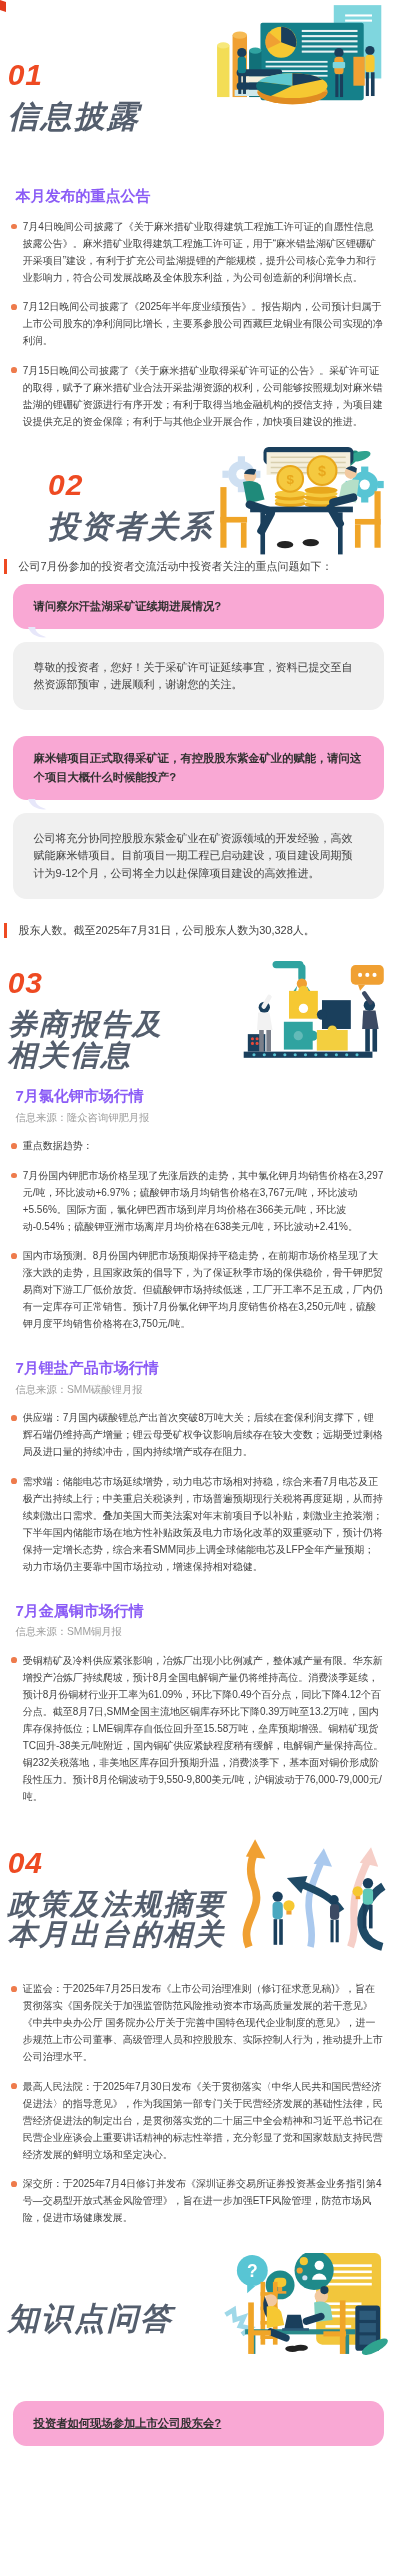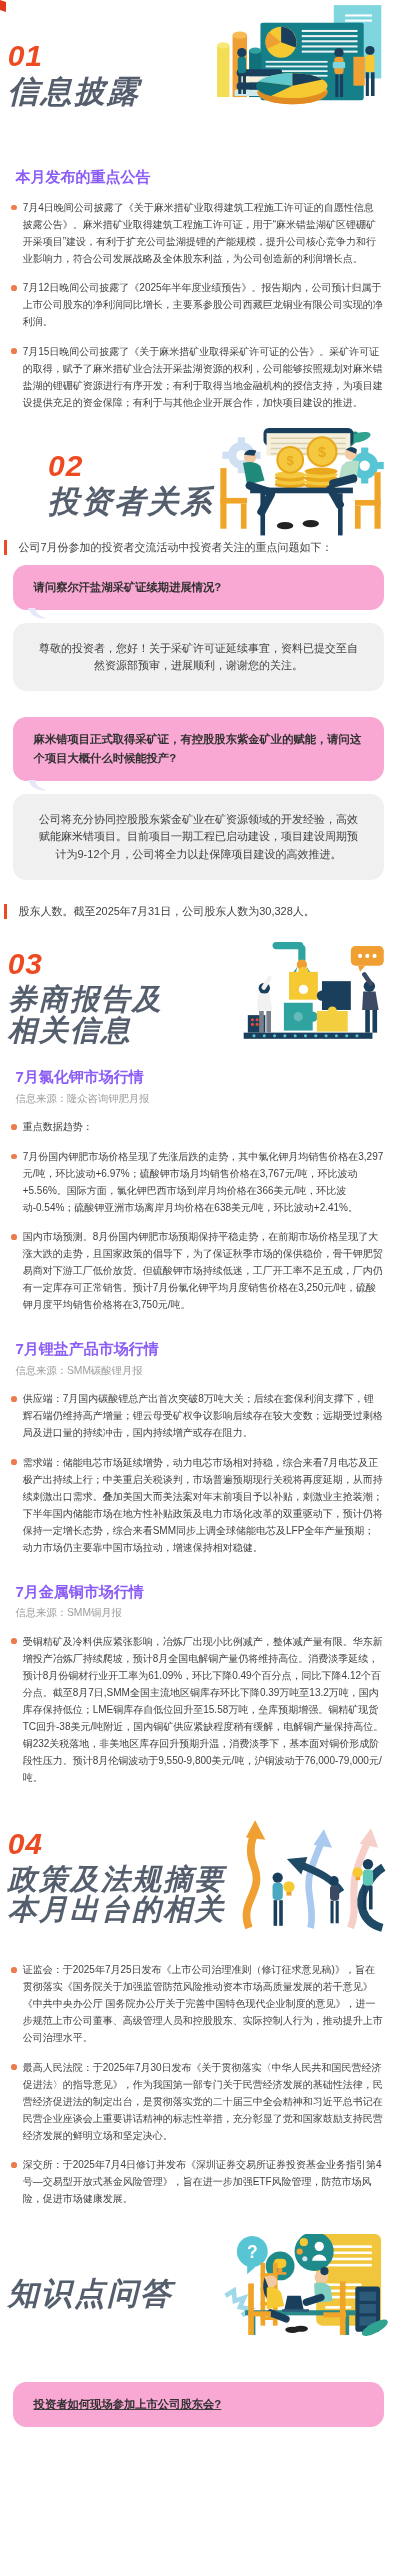--- a/index.html
+++ b/index.html
@@ -3,58 +3,58 @@
 <meta charset="utf-8">
 <style>
   html,body{margin:0;padding:0;background:#ffffff;}
   .page{position:relative;width:397px;min-height:2911px;margin:0 auto;background:#fff;
         font-family:"Liberation Sans","DejaVu Sans",sans-serif;color:#3f3f3f;overflow:hidden;}
   .corner-mark{position:absolute;left:0;top:0;width:5.7px;height:10.3px;background:#e23b1c;
         transform:skewY(18deg);transform-origin:top left;}
   
   .sec-head{position:relative;padding-left:7.7px;}
   .sec-num{font-size:30px;line-height:1;font-weight:900;font-style:italic;color:#ee4a22;letter-spacing:1px;}
-  .sec-title{font-size:31px;line-height:1.05;font-weight:900;font-style:italic;color:#545e6d;letter-spacing:2.1px;margin-top:5px;}
+  .sec-title{font-size:31px;line-height:1.05;font-weight:900;font-style:italic;color:#545e6d;letter-spacing:2.1px;margin-top:11px;}
   .illus{position:absolute;top:0;right:9.3px;}
   
   .subhead{margin:17.5px 14.4px 0 15.5px;font-size:15px;font-weight:bold;color:#8b5cf6;}
   .mkt-src{margin:4.6px 14.4px 0 15.5px;font-size:10.3px;color:#9d9d9d;}
   
   .bullets{list-style:none;margin:3.1px 13.4px 0 11.3px;padding:0;}
   .bullets li{display:flex;font-size:10px;line-height:17px;margin-top:12.4px;}
   .b-dot{flex:0 0 auto;width:5.7px;height:5.7px;border-radius:50%;background:#ee7b4c;margin:5.7px 5.7px 0 0;}
   .sublines{margin:1px 13.4px 0 23px;}
   .sublines div{font-size:11px;line-height:16px;margin-top:4.6px;}
   
   .bar-line{margin:8.2px 13.4px 0 4.1px;border-left:3.6px solid #ee4a22;padding-left:11.3px;
             font-size:11px;line-height:15.5px;}
   
   .q-wrap{position:relative;margin:0 13px;}
   .q-bubble{background:#f9a8d4;border-radius:13.4px;padding:13px 20.6px;font-size:11.3px;
             font-weight:bold;line-height:19px;color:#303030;}
   .q-tail{position:absolute;left:14.4px;bottom:-9.8px;}
   .a-bubble{background:#f0f0f0;border-radius:13.4px;margin:13.4px 13px 0 13px;padding:16.5px 20.6px;
             font-size:11px;line-height:17.5px;}
-  .a-bubble p{margin:0;text-align:center;}
+  .a-bubble p{margin:0;}
   section{position:relative;}
   .mt-s02{margin-top:40px;}
   .mt-s03{margin-top:30px;}
   .mt-s04{margin-top:29px;}
   .mt-s05{margin-top:45px;}
   .q-gap2{margin-top:26px;}
   .note-gap{margin-top:24px;}
 </style>
 </head>
 <body>
 
 <div class="page">
   <div class="corner-mark"></div>
 
   <section>
-    <div class="sec-head" style="height:109px;padding-top:41px;">
+    <div class="sec-head" style="height:109px;padding-top:60px;">
       <div class="sec-num">01</div>
       <div class="sec-title">信息披露</div>
       <svg class="illus" style="top:3.1px;" width="173" height="106" viewBox="0 0 335 205">
         <rect x="230" y="4" width="92" height="142" fill="#7fd6de"></rect>
         <rect x="252" y="22" width="52" height="4" fill="#fff"></rect>
           <rect x="252" y="32" width="52" height="4" fill="#fff"></rect>
         <rect x="88" y="38" width="200" height="150" rx="4" fill="#15808a"></rect>
         <g fill="#ffffff" opacity="0.9">
           <rect x="168" y="52" width="108" height="4"></rect>
             <rect x="168" y="62" width="108" height="4"></rect>

